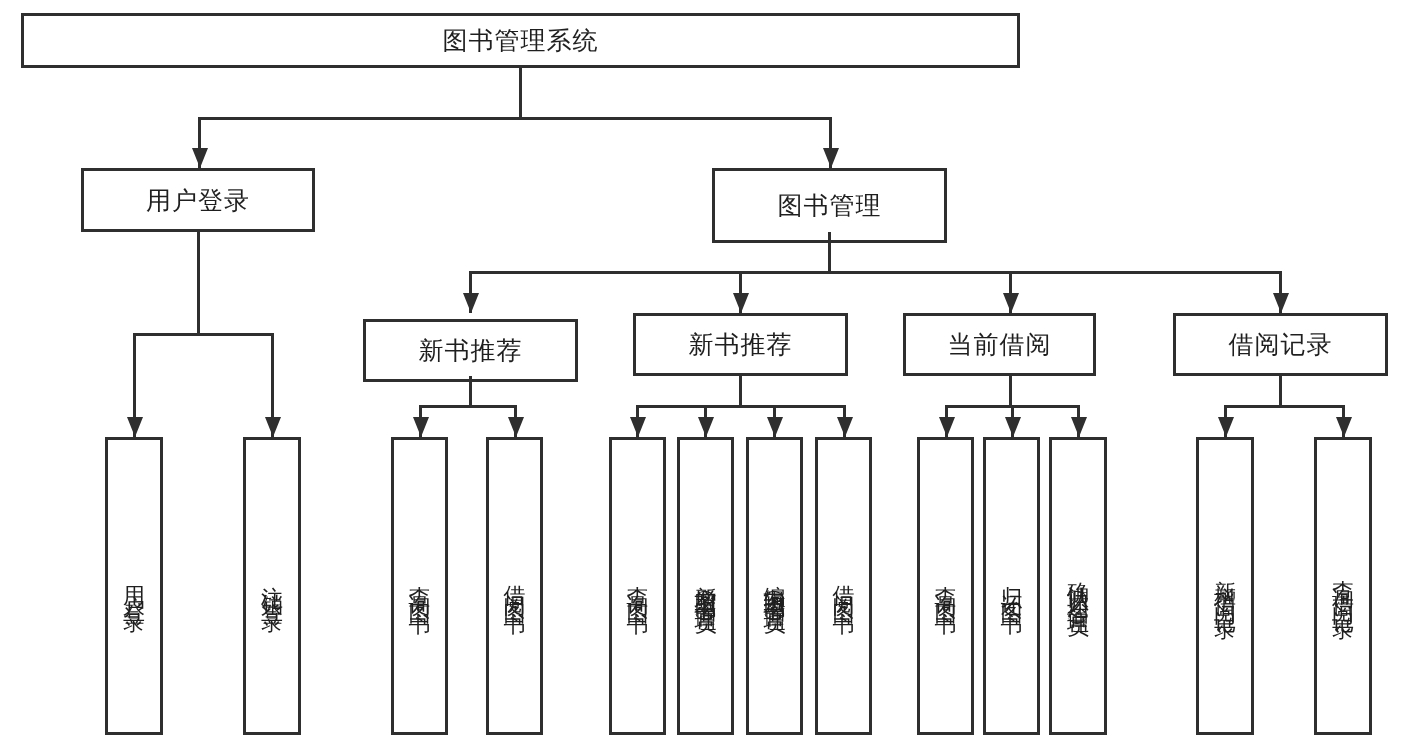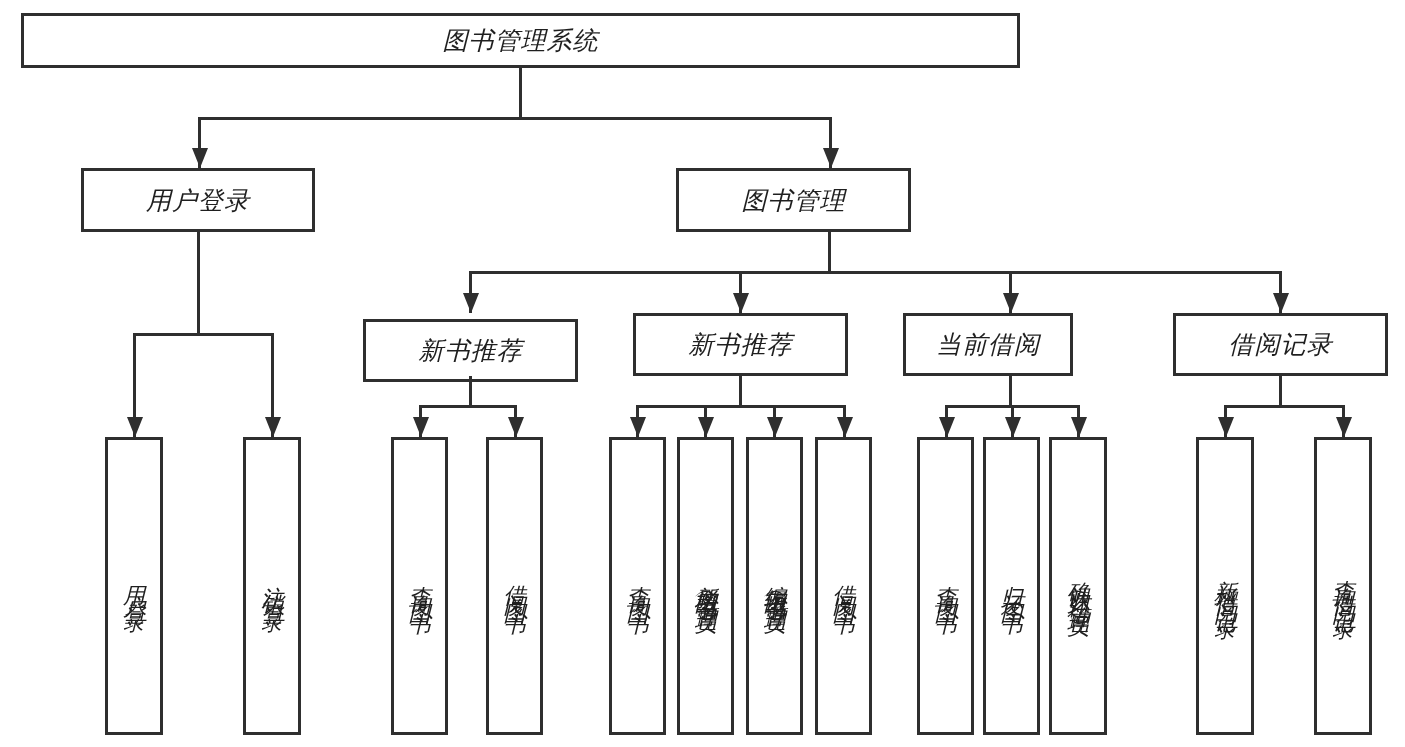--- a/index.html
+++ b/index.html
@@ -9,21 +9,20 @@
     --bg:#ffffff;
   }
   html,body{margin:0;padding:0;background:var(--bg);}
   .canvas{
     position:relative;
     width:1405px;height:747px;
     background:var(--bg);
     overflow:hidden;
     font-family:"Liberation Sans","DejaVu Sans",sans-serif;
     color:var(--text);
-    font-style:italic;
   }
   
   .hbox{
     position:absolute;
     box-sizing:border-box;
     border:3px solid var(--line);
     background:var(--bg);
     display:flex;align-items:center;justify-content:center;
     font-size:25px;
     letter-spacing:1px;
@@ -82,21 +81,21 @@
   </div>
 
   <div class="vline" style="left:519px;top:68px;height:50px;"></div>
   <div class="hline" style="left:198px;top:117px;width:634px;"></div>
   <div class="arrow" style="left:198px;top:117px;height:51px;"></div>
   <div class="arrow" style="left:829px;top:117px;height:51px;"></div>
 
   <div class="hbox" style="left:81px;top:168px;width:234px;height:64px;">
     <span>用户登录</span>
   </div>
-  <div class="hbox" style="left:676px;top:168px;width:235px;height:64px;">
+  <div class="hbox" style="left:712px;top:168px;width:235px;height:75px;">
     <span>图书管理</span>
   </div>
 
   <div class="vline" style="left:197px;top:232px;height:103px;"></div>
   <div class="hline" style="left:133px;top:333px;width:140px;"></div>
   <div class="arrow" style="left:133px;top:333px;height:104px;"></div>
   <div class="arrow" style="left:271px;top:333px;height:104px;"></div>
 
   <div class="vline" style="left:828px;top:232px;height:41px;"></div>
   <div class="hline" style="left:469px;top:271px;width:813px;"></div>
@@ -104,21 +103,21 @@
   <div class="arrow" style="left:739px;top:271px;height:42px;"></div>
   <div class="arrow" style="left:1009px;top:271px;height:42px;"></div>
   <div class="arrow" style="left:1279px;top:271px;height:42px;"></div>
 
   <div class="hbox" style="left:363px;top:319px;width:215px;height:63px;">
     <span>新书推荐</span>
   </div>
   <div class="hbox" style="left:633px;top:313px;width:215px;height:63px;">
     <span>新书推荐</span>
   </div>
-  <div class="hbox" style="left:903px;top:313px;width:170px;height:63px;">
+  <div class="hbox" style="left:903px;top:313px;width:193px;height:63px;">
     <span>当前借阅</span>
   </div>
   <div class="hbox" style="left:1173px;top:313px;width:215px;height:63px;">
     <span>借阅记录</span>
   </div>
 
   <div class="vline" style="left:469px;top:376px;height:31px;"></div>
   <div class="hline" style="left:419px;top:405px;width:98px;"></div>
   <div class="arrow" style="left:419px;top:405px;height:32px;"></div>
   <div class="arrow" style="left:514px;top:405px;height:32px;"></div>

